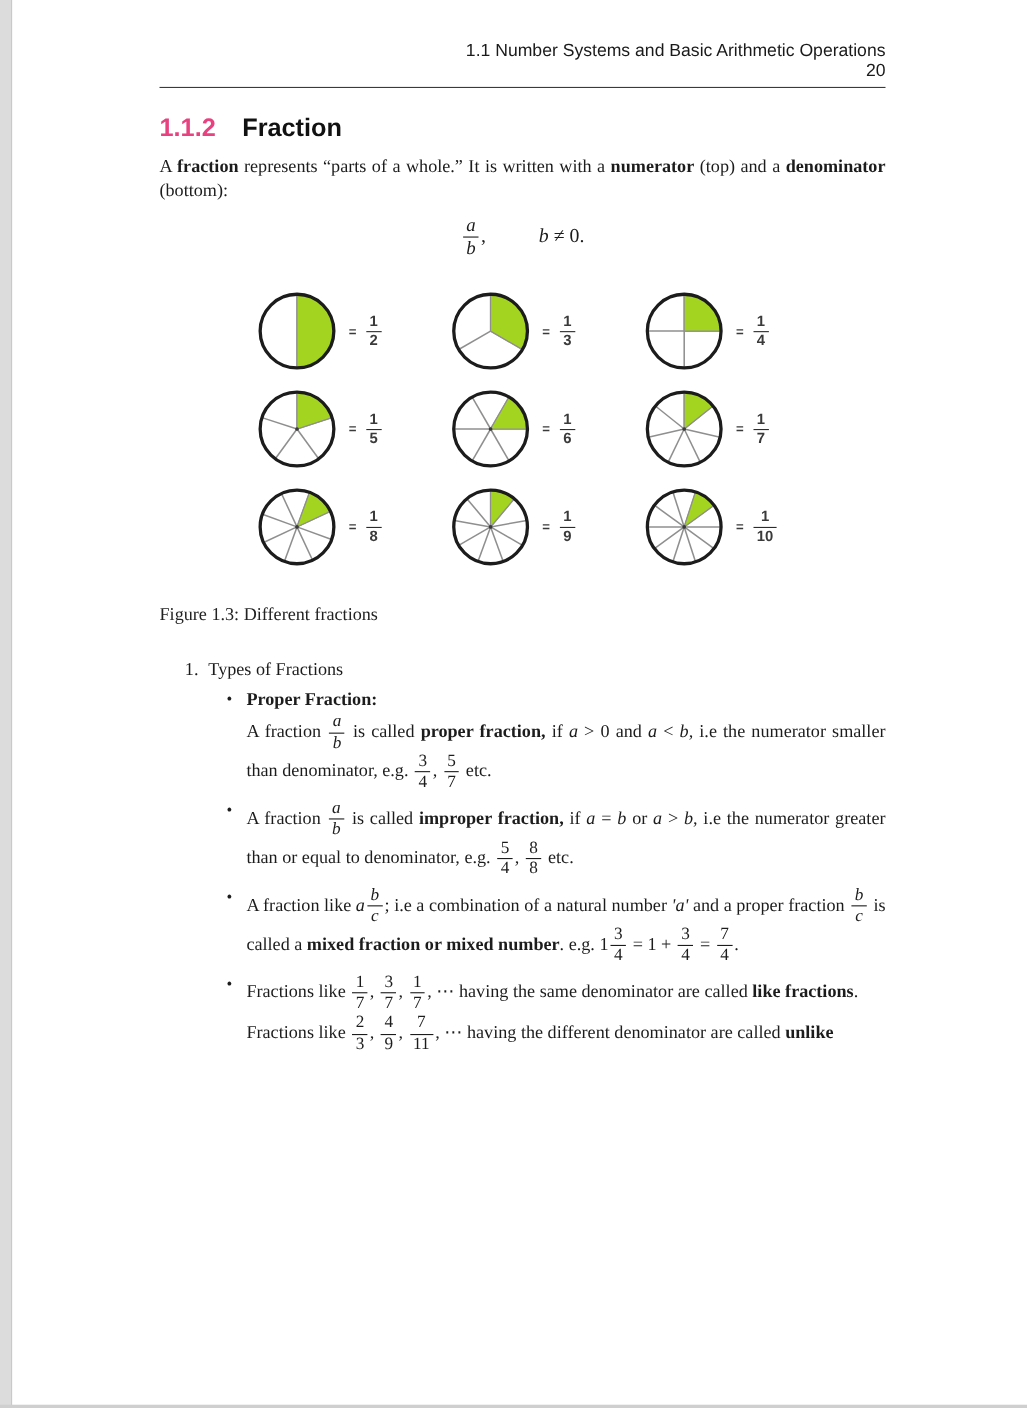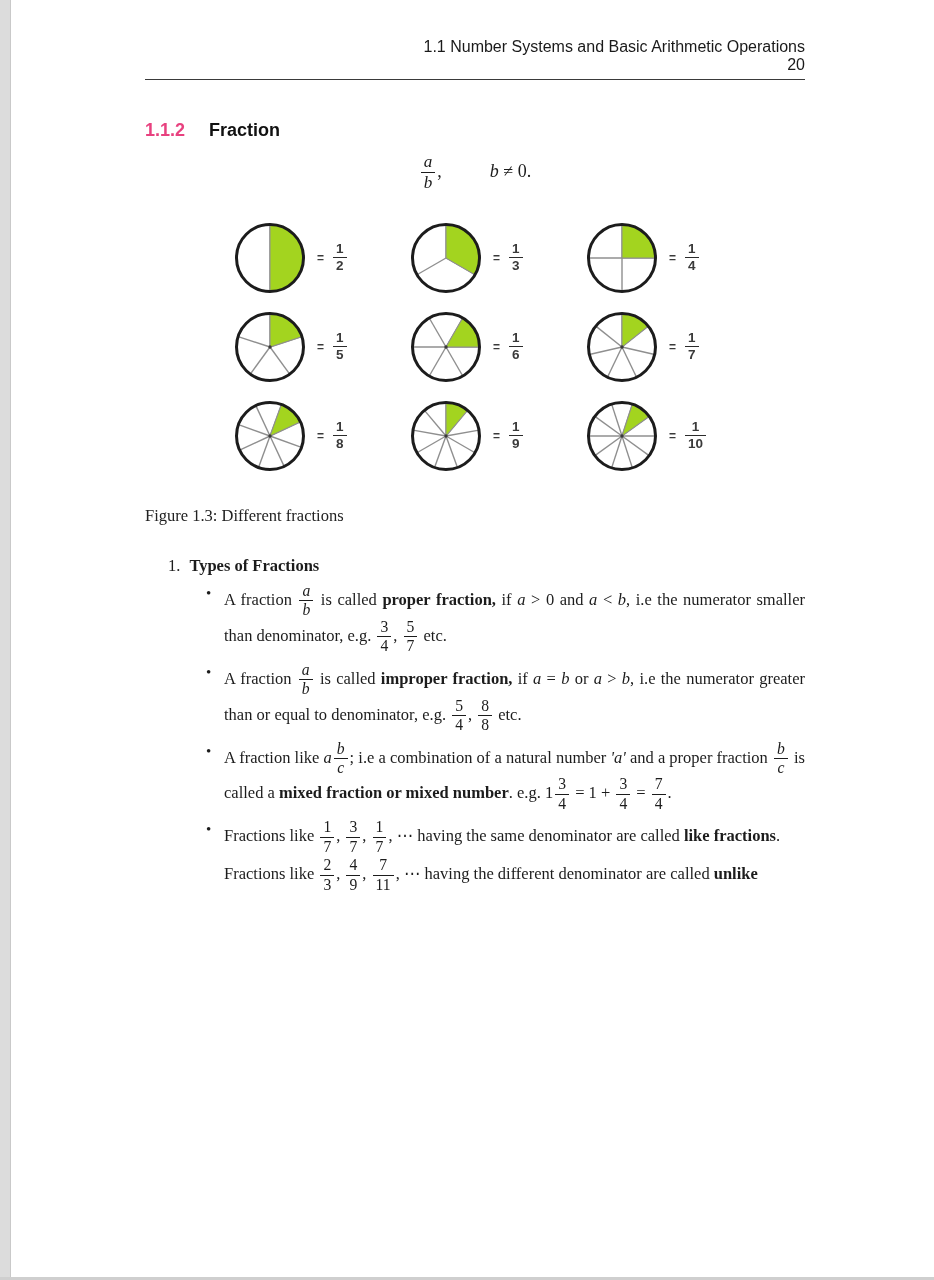--- a/index.html
+++ b/index.html
@@ -14,21 +14,21 @@
   .page{position:absolute;left:0;top:0;width:934px;padding:38px 129px 0 145px;box-sizing:border-box;}
 
   
   .header-row{
     display:flex;justify-content:space-between;align-items:flex-end;
     font-family:"Liberation Sans", sans-serif;font-size:16px;color:#1a1a1a;
     padding-bottom:5px;border-bottom:1.4px solid #3a3a3a;flex-direction:column;
   }
 
   
-  .section-heading{margin-top:40px;font-family:"Liberation Sans", sans-serif;font-weight:bold;font-size:18px;color:#111;}
+  .section-heading{margin-top:23px;font-family:"Liberation Sans", sans-serif;font-weight:bold;font-size:23px;color:#111;}
   .section-number{color:var(--accent,#e8417f);margin-right:24px;}
 
   p.body{font-size:16.5px;line-height:1.34;text-align:justify;margin:10px 0 0 0;}
 
   
   .formula{margin:12px 0 4px 0;text-align:center;font-size:18px;}
 
   
   .frac{display:inline-block;vertical-align:middle;text-align:center;line-height:1.05;margin:0 2px;font-size:0.95em;}
   .frac .fn{display:block;padding:0 3px 1px 3px;}
@@ -44,21 +44,21 @@
   .eq{font-family:"Liberation Sans", sans-serif;font-weight:bold;font-size:12px;color:#3a3a3a;}
   .pie-frac{font-family:"Liberation Sans", sans-serif;font-weight:bold;font-size:13.5px;color:#3a3a3a;text-align:center;line-height:1.05;display:inline-block;}
   .pie-frac .fn{display:block;padding:0 3px 1px 3px;}
   .pie-frac .fd{display:block;border-top:1.6px solid #2b2b2b;padding:1px 3px 0 3px;}
   .caption{text-align:left;font-size:16.5px;margin-top:32px;color:#222;}
 
   
   .list{margin-top:30px;padding-left:23px;font-size:16.5px;}
   .list-titleline{margin-bottom:4px;}
   .list-number{margin-right:9px;}
-  .list-title{font-weight:bold;}
+  .list-title{font-weight:normal;}
   .bullet-item{position:relative;padding-left:56px;margin-top:7px;}
   .bullet-dot{position:absolute;left:38px;top:2px;font-size:15px;}
   .bullet-heading{font-weight:bold;}
   .bullet-para{line-height:1.32;text-align:justify;margin-top:2px;}
 </style>
 </head>
 <body>
 
 <div class="edge-left"></div>
 <div class="edge-bottom"></div>
@@ -67,20 +67,21 @@
 
   <div class="header-row">
     <span>1.1 Number Systems and Basic Arithmetic Operations</span>
     <span>20</span>
   </div>
 
   <div class="section-heading">
     <span class="section-number">1.1.2</span><span>Fraction</span>
   </div>
 
+  <p class="body"><span>A </span><span class="bold">fraction</span><span> represents “parts of a whole.”  It is written with a </span><span class="bold">numerator</span><span> (top) and a </span><span class="bold">denominator</span><span> (bottom):</span></p>
 
   <div class="formula"><span class="frac it"><span class="fn">a</span><span class="fd">b</span></span><span>,</span><span style="display: inline-block; width: 48px;"></span><span class="it">b</span><span> ≠ 0.</span></div>
 
 
   <div class="figure">
     <div class="pie-grid" id="pie-grid">
         <div class="pie-row">
           <div class="pie-cell">
             <svg width="76" height="76" viewBox="0 0 76 76">
               <circle cx="38" cy="38" r="33.5" fill="#ffffff"></circle>
@@ -258,20 +259,21 @@
     <div class="caption">Figure 1.3: Different fractions</div>
   </div>
 
   <div class="list">
     <div class="list-titleline">
       <span class="list-number">1.</span><span class="list-title">Types of Fractions</span>
     </div>
     <div id="bullet-items">
         <div class="bullet-item">
           <span class="bullet-dot">•</span>
+          <div class="bullet-heading">Proper Fraction:</div>
           <div class="bullet-para"><span>A fraction </span><span class="frac it"><span class="fn">a</span><span class="fd">b</span></span><span> is called </span><span class="bold">proper fraction,</span><span> if </span><span class="it">a</span><span> &gt; 0 and </span><span class="it">a</span><span> &lt; </span><span class="it">b</span><span>, i.e the numerator smaller than denominator, e.g. </span><span class="frac"><span class="fn">3</span><span class="fd">4</span></span><span>, </span><span class="frac"><span class="fn">5</span><span class="fd">7</span></span><span> etc.</span></div>
         </div>
         <div class="bullet-item">
           <span class="bullet-dot">•</span>
           <div class="bullet-para"><span>A fraction </span><span class="frac it"><span class="fn">a</span><span class="fd">b</span></span><span> is called </span><span class="bold">improper fraction,</span><span> if </span><span class="it">a</span><span> = </span><span class="it">b</span><span> or </span><span class="it">a</span><span> &gt; </span><span class="it">b</span><span>, i.e the numerator greater than or equal to denominator, e.g. </span><span class="frac"><span class="fn">5</span><span class="fd">4</span></span><span>, </span><span class="frac"><span class="fn">8</span><span class="fd">8</span></span><span> etc.</span></div>
         </div>
         <div class="bullet-item">
           <span class="bullet-dot">•</span>
           <div class="bullet-para"><span>A fraction like </span><span class="it">a</span><span class="frac it"><span class="fn">b</span><span class="fd">c</span></span><span>; i.e a combination of a natural number </span><span class="it">'a'</span><span> and a proper fraction </span><span class="frac it"><span class="fn">b</span><span class="fd">c</span></span><span> is called a </span><span class="bold">mixed fraction or mixed number</span><span>. e.g. 1</span><span class="frac"><span class="fn">3</span><span class="fd">4</span></span><span> = 1 + </span><span class="frac"><span class="fn">3</span><span class="fd">4</span></span><span> = </span><span class="frac"><span class="fn">7</span><span class="fd">4</span></span><span>.</span></div>
         </div>

